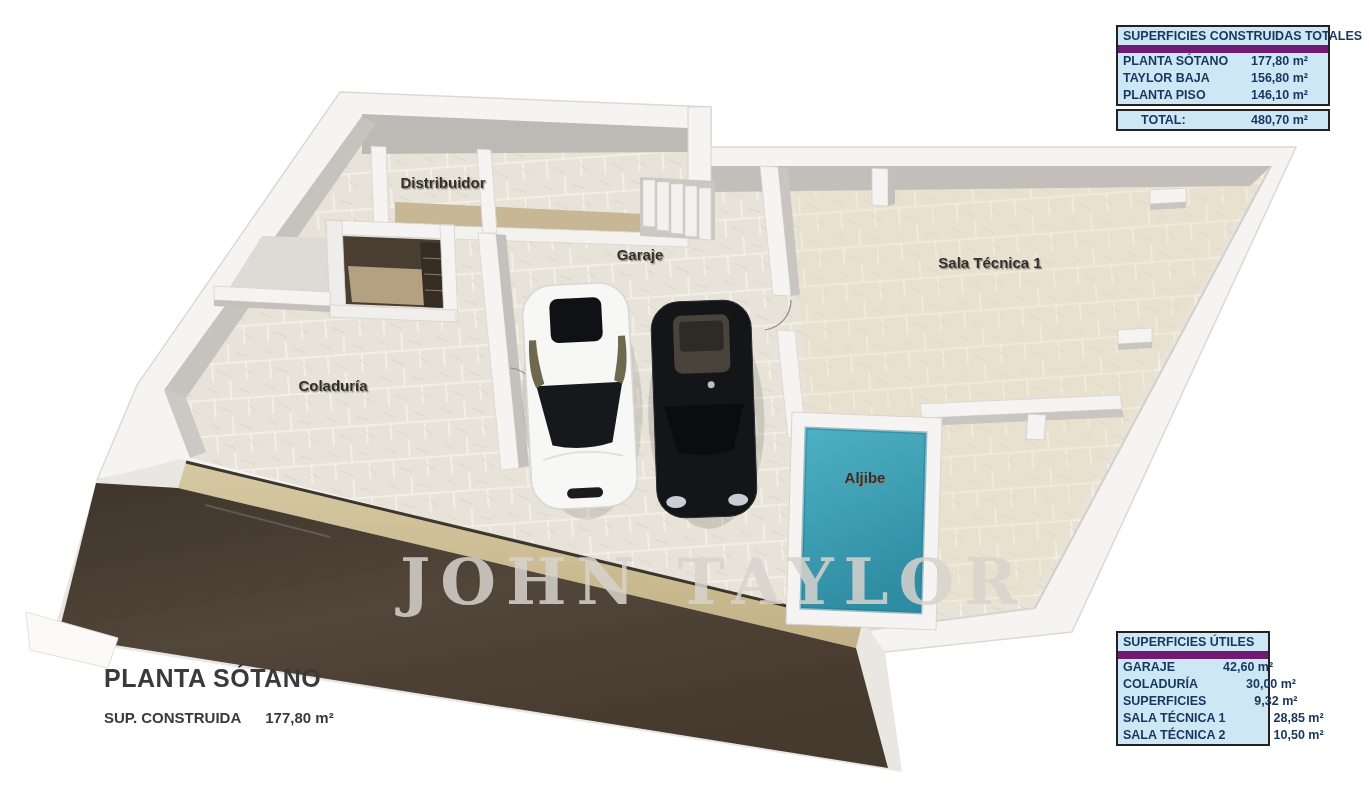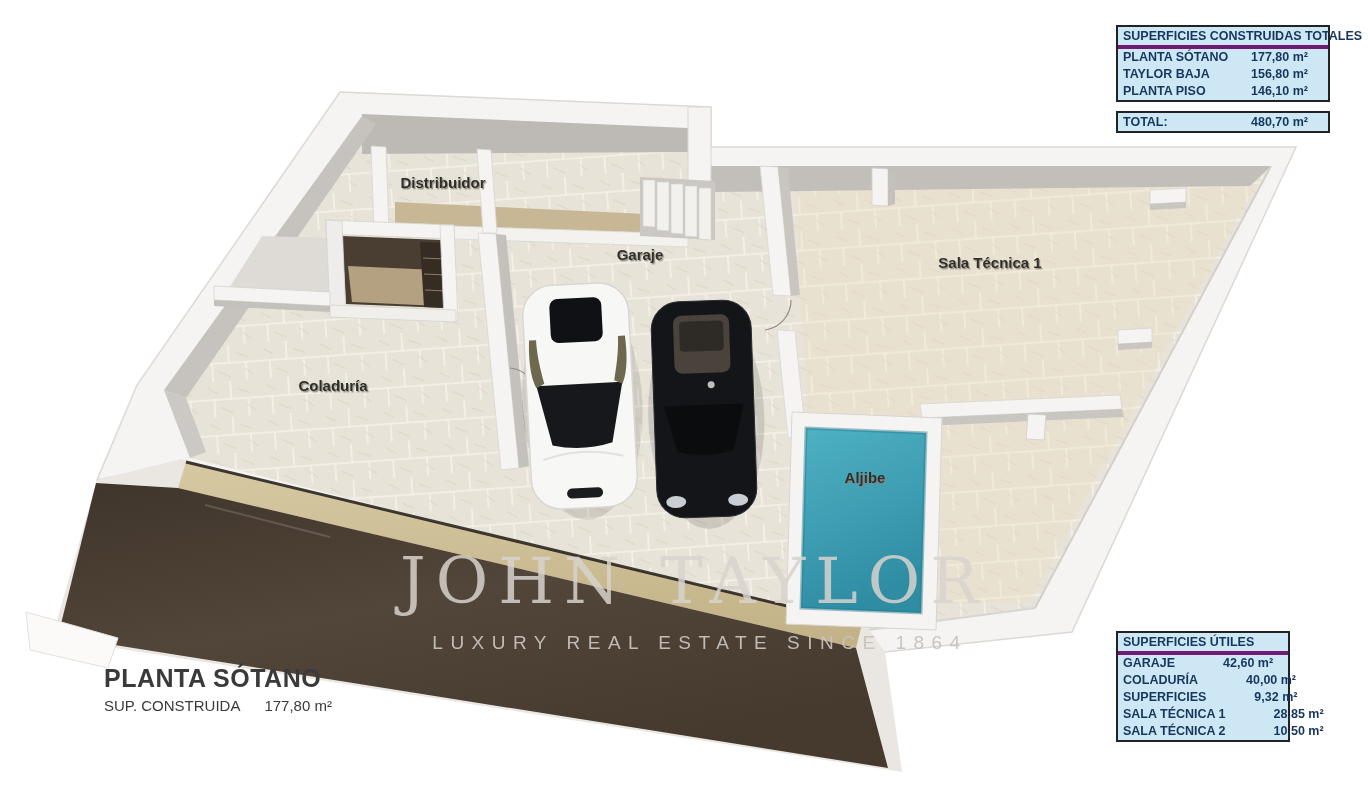--- a/index.html
+++ b/index.html
@@ -4,47 +4,47 @@
 <style>
   html,body{margin:0;padding:0;background:#ffffff;}
   body{width:1369px;height:797px;position:relative;overflow:hidden;
        font-family:"Liberation Sans", sans-serif;}
   .stage{position:absolute;inset:0;}
   svg{position:absolute;left:0;top:0;}
 
   
   .wm-brand{
     position:absolute;left:400px;top:544px;width:600px;
-    font-family:"DejaVu Serif", serif;font-size:64px;font-weight:400;
+    font-family:"DejaVu Serif", serif;font-size:64px;font-weight:700;
     letter-spacing:10px;color:#d8d3cd;opacity:.85;white-space:nowrap;
     pointer-events:none;
   }
   .wm-tagline{
     position:absolute;left:400px;top:632px;width:600px;text-align:center;
     font-size:19px;letter-spacing:7.5px;color:#c7c2bc;opacity:.95;
     white-space:nowrap;pointer-events:none;
   }
 
   
   .title-block{position:absolute;left:104px;top:664px;color:#3a3a3a;}
   .title-block .t1{font-size:25px;font-weight:bold;letter-spacing:.5px;}
-  .title-block .t2{font-size:15px;font-weight:normal;margin-top:4px;}
+  .title-block .t2{font-size:15px;font-weight:bold;margin-top:16px;}
   .title-block .t2 .val{margin-left:24px;}
 
   
   .areas{position:absolute;color:#17365d;font-weight:bold;font-size:12.5px;}
   .areas .box{background:#cde7f4;border:2px solid #222222;}
-  .areas .hdr{padding:1px 5px;line-height:16px;border-bottom:4px solid #701a75;white-space:nowrap;}
+  .areas .hdr{padding:1px 5px;line-height:16px;border-bottom:8px solid #701a75;white-space:nowrap;}
   .areas .row{display:flex;padding:0 5px;line-height:17px;}
   .areas .row .lbl{flex:1;white-space:nowrap;}
   .areas .row .val{width:72px;text-align:left;white-space:nowrap;}
   .tbl-built{left:1116px;top:25px;width:214px;}
-  .tbl-built .total-box{margin-top:9px;}
+  .tbl-built .total-box{margin-top:3px;padding-left:18px;}
   .tbl-built .total-box .row{line-height:18px;}
-  .tbl-usable{left:1116px;top:631px;width:174px;}
+  .tbl-usable{left:1116px;top:631px;width:154px;}
   .tbl-usable .row .val{width:66px;margin-left:48px;}
 
   
   text.room{font-family:"Liberation Sans", sans-serif;font-size:15px;
             font-weight:bold;fill:#2e2d2b;}
 </style>
 </head>
 <body>
 
 <div class="stage">
@@ -181,21 +181,20 @@
     <g filter="url(#lblshadow)">
       <text class="room" x="443" y="188" text-anchor="middle">Distribuidor</text>
       <text class="room" x="640" y="260" text-anchor="middle">Garaje</text>
       <text class="room" x="990" y="268" text-anchor="middle">Sala Técnica 1</text>
       <text class="room" x="333" y="391" text-anchor="middle">Coladuría</text>
       <text class="room" x="865" y="483" text-anchor="middle">Aljibe</text>
     </g>
   </svg>
 
   <div class="wm-brand">JOHN TAYLOR</div>
-  <div class="wm-tagline">LUXURY REAL ESTATE SINCE 1864</div>
 
   <div class="areas tbl-built">
     <div class="box">
       <div class="hdr">SUPERFICIES CONSTRUIDAS TOTALES</div>
       <div class="row">
         <span class="lbl">PLANTA SÓTANO</span>
         <span class="val">177,80 m²</span>
       </div>
       <div class="row">
         <span class="lbl">TAYLOR BAJA</span>
@@ -216,21 +215,21 @@
 
   <div class="areas tbl-usable">
     <div class="box">
       <div class="hdr">SUPERFICIES ÚTILES</div>
       <div class="row">
         <span class="lbl">GARAJE</span>
         <span class="val">42,60 m²</span>
       </div>
       <div class="row">
         <span class="lbl">COLADURÍA</span>
-        <span class="val">40,00 m²</span>
+        <span class="val">30,00 m²</span>
       </div>
       <div class="row">
         <span class="lbl">SUPERFICIES</span>
         <span class="val">9,32 m²</span>
       </div>
       <div class="row">
         <span class="lbl">SALA TÉCNICA 1</span>
         <span class="val">28,85 m²</span>
       </div>
       <div class="row">

